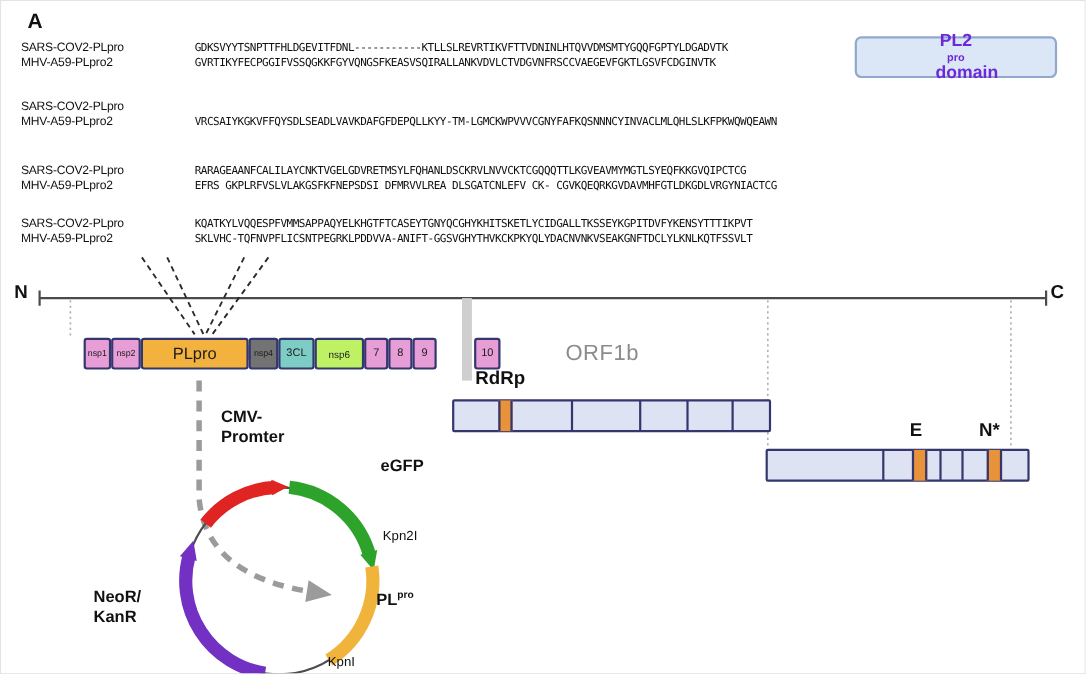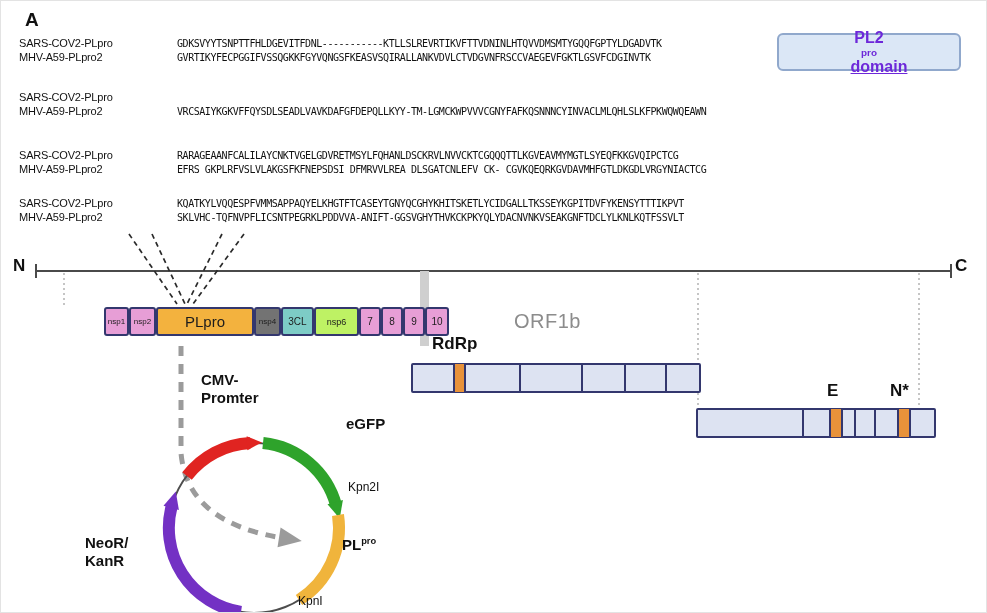--- a/index.html
+++ b/index.html
@@ -10,21 +10,21 @@
   .txt{position:absolute;z-index:2;white-space:nowrap;}
   .panel-label{left:24px;top:8px;font-size:19px;font-weight:bold;}
   .align-block{position:absolute;left:18px;z-index:2;}
   .arow{display:flex;align-items:baseline;height:14px;}
   .aname{flex:0 0 114px;width:114px;font-weight:normal;font-size:11px;letter-spacing:-0.2px;}
   .aseq{font-family:"DejaVu Sans Mono",monospace;font-size:10px;letter-spacing:-0.45px;white-space:pre;margin-left:44px;}
   .domain-box{position:absolute;left:776px;top:32px;width:184px;height:38px;background:#dbe7f6;
     border:2px solid #90a8cc;border-radius:6px;display:flex;align-items:center;justify-content:center;
     font-weight:bold;font-size:16px;color:#6d28d9;z-index:2;box-sizing:border-box;flex-direction:column;}
   .domain-box sup{font-size:0.62em;}
-  .domain-suffix{margin-left:20px;text-decoration:underline;}
+  .domain-suffix{margin-left:20px;}
   .term-label{font-size:17px;font-weight:bold;}
   .orf-label{font-size:20px;color:#8c8c8c;font-weight:500;letter-spacing:0.5px;margin-top:32px;}
   .b17{font-size:17px;font-weight:bold;}
   .nsp-row{position:absolute;left:75px;top:306px;display:flex;z-index:2;}
   .nsp{height:29px;border:2px solid #33376e;border-radius:3px;display:flex;align-items:center;
     justify-content:center;box-sizing:border-box;color:#1c1c1c;overflow:hidden;}
   .seg-box{position:absolute;background:#dde3f2;border:2px solid #33376e;border-radius:2px;
     box-sizing:border-box;z-index:2;}
   .divider{position:absolute;top:-1px;bottom:-1px;width:2px;background:#33376e;}
   .oseg{position:absolute;top:-1px;bottom:-1px;border-left:2px solid #33376e;border-right:2px solid #33376e;box-sizing:border-box;}
@@ -123,21 +123,21 @@
       <sup>pro</sup>
       <span class="domain-suffix">domain</span>
   </div>
 
   <div class="txt term-label" style="left:12px;top:255px">N</div>
   <div class="txt term-label" style="left:954px;top:255px">C</div>
   <div class="txt orf-label" style="left:207px;top:277px">ORF1a</div>
   <div class="txt orf-label" style="left:513px;top:277px">ORF1b</div>
 
   <div class="nsp-row">
-    <div class="nsp" style="width: 25px; font-size: 8px; background: rgb(231, 158, 214); margin-left: 28px;">
+    <div class="nsp" style="width: 25px; font-size: 8px; background: rgb(231, 158, 214);">
       <span>nsp1</span>
     </div>
     <div class="nsp" style="width: 27px; font-size: 8px; background: rgb(231, 158, 214);">
       <span>nsp2</span>
     </div>
     <div class="nsp" style="width: 98px; font-size: 15px; font-weight: 500; background: rgb(243, 178, 62);">
       <span>PLpro</span>
     </div>
     <div class="nsp" style="width: 27px; font-size: 8px; background: #737373;">
       <span>nsp4</span>
@@ -150,21 +150,21 @@
     </div>
     <div class="nsp" style="width: 22px; font-size: 10px; background: rgb(231, 158, 214);">
       <span>7</span>
     </div>
     <div class="nsp" style="width: 22px; font-size: 10px; background: rgb(231, 158, 214);">
       <span>8</span>
     </div>
     <div class="nsp" style="width: 22px; font-size: 10px; background: rgb(231, 158, 214);">
       <span>9</span>
     </div>
-    <div class="nsp" style="width: 24px; font-size: 10px; background: rgb(231, 158, 214);">
+    <div class="nsp" style="width: 24px; font-size: 10px; background: rgb(231, 158, 214); margin-left: 34px;">
       <span>10</span>
     </div>
   </div>
 
   <div class="txt b17" style="left:431px;top:333px">RdRp</div>
   <div class="seg-box" style="left:410px;top:362px;width:290px;height:30px">
     <div class="oseg" style="left: 40px; width: 13px; background: rgb(232, 146, 58);"></div>
     <div class="divider" style="left:106px"></div>
     <div class="divider" style="left:168px"></div>
     <div class="divider" style="left:211px"></div>

